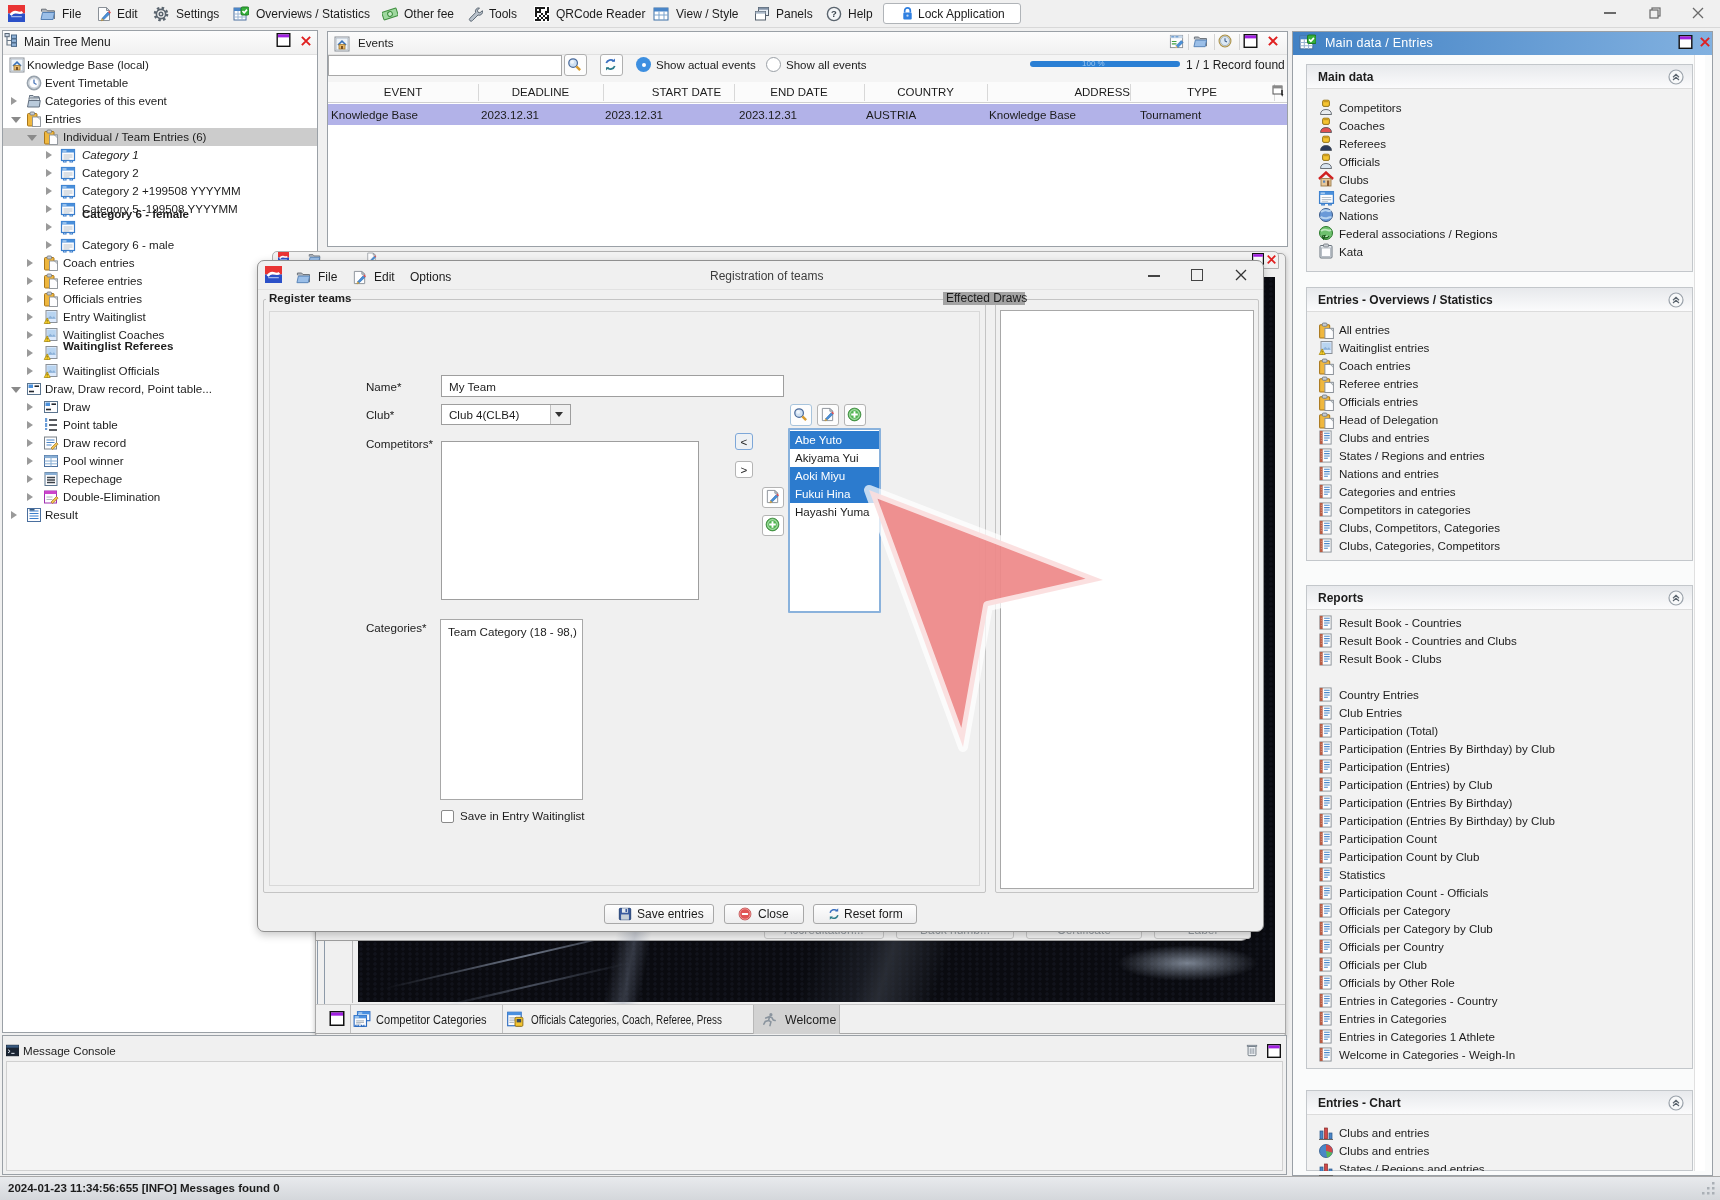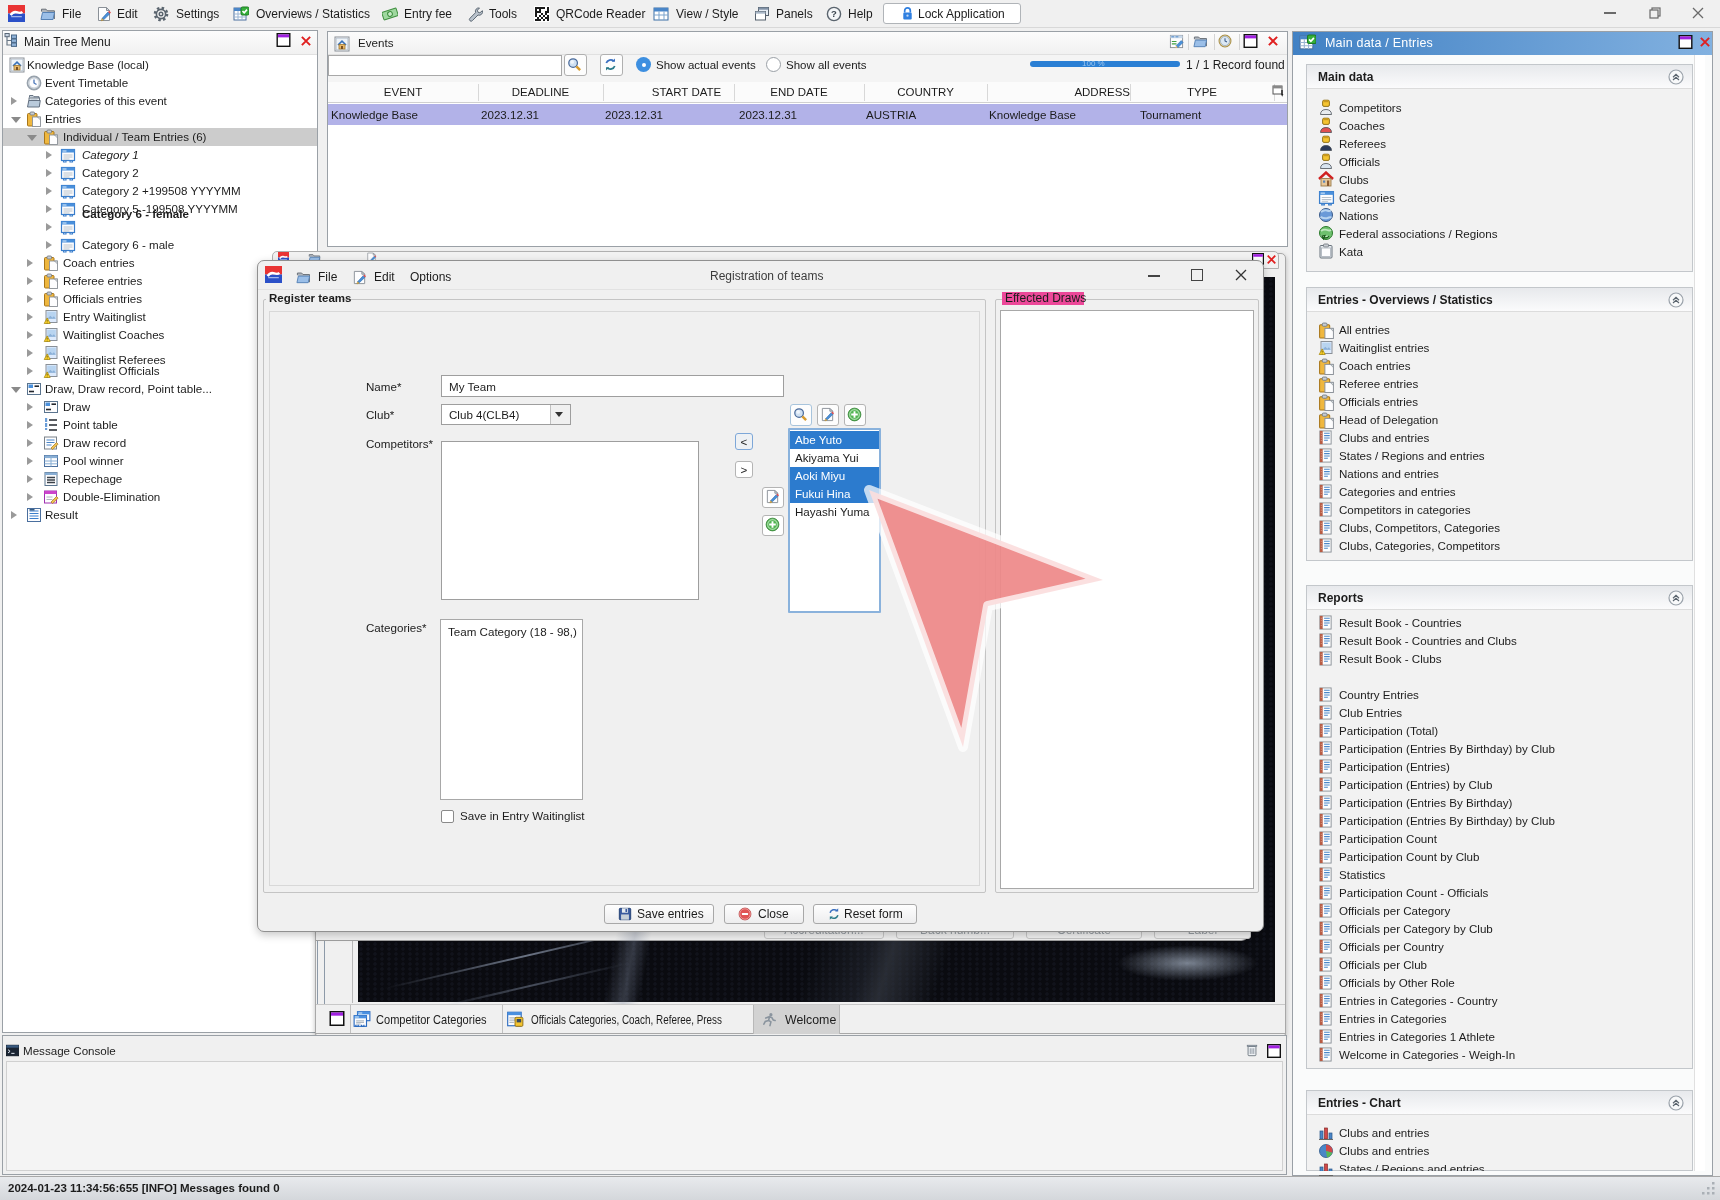--- a/index.html
+++ b/index.html
@@ -40,21 +40,21 @@
       <rect x="8" y="1" width="8" height="8" rx="1.5" fill="#35b03a" stroke="#1d7a22"></rect>
       <path d="M9.5 5 l1.7 1.8 L14 3.6" stroke="#fff" stroke-width="1.6" fill="none"></path>
     </svg>
 <div class="a t" style="left:256px;top:6px;height:16px;line-height:16px;font-size:12px">Overviews / Statistics</div>
 <svg class="a" style="left:382px;top:6px" width="16" height="16" viewBox="0 0 16 16">
       <g transform="rotate(-18 8 8)">
         <rect x="0.5" y="4" width="15" height="8" rx="1" fill="#9fd89f" stroke="#3f8f3f"></rect>
         <circle cx="8" cy="8" r="2.4" fill="#c8eac8" stroke="#3f8f3f"></circle>
       </g>
     </svg>
-<div class="a t" style="left:404px;top:6px;height:16px;line-height:16px;font-size:12px">Entry fee</div>
+<div class="a t" style="left:404px;top:6px;height:16px;line-height:16px;font-size:12px">Other fee</div>
 <svg class="a" style="left:467px;top:6px" width="16" height="16" viewBox="0 0 16 16">
       <path d="M12.5 2 a3.4 3.4 0 0 0 -3.9 4.6 L3 12.2 a1.7 1.7 0 1 0 2.4 2.4 L11 9 a3.4 3.4 0 0 0 4.4-4.3 l-2.5 2.1 -2-.6 -.5-2z" fill="#b9c2cc" stroke="#5f6a75" stroke-width="1"></path>
     </svg>
 <div class="a t" style="left:489px;top:6px;height:16px;line-height:16px;font-size:12px">Tools</div>
 <svg class="a" style="left:534px;top:6px" width="16" height="16" viewBox="0 0 16 16">
       <rect width="16" height="16" fill="#fff"></rect>
       <rect x="1" y="1" width="2" height="2" fill="#1a1a1a"></rect>
       <rect x="3" y="1" width="2" height="2" fill="#1a1a1a"></rect>
       <rect x="5" y="1" width="2" height="2" fill="#1a1a1a"></rect>
       <rect x="1" y="3" width="2" height="2" fill="#1a1a1a"></rect>
@@ -272,21 +272,21 @@
     </svg>
 <div class="a t" style="left:63px;top:327.0px;height:16px;line-height:16px;">Waitinglist Coaches</div>
 <div class="a" style="left:27px;top:348.5px;width:0;height:0;border-left:6px solid #9a9a9a;border-top:4.5px solid transparent;border-bottom:4.5px solid transparent"></div>
 <svg class="a" style="left:43px;top:345px" width="16" height="16" viewBox="0 0 16 16">
       <rect x="3" y="1.5" width="11" height="12" fill="#ddeafc" stroke="#8a9097"></rect>
       <rect x="4.2" y="2.8" width="8.6" height="7" fill="#b8d4f0"></rect>
       <path d="M4.5 9.8 l2.8-3 2 2 1.6-1.6 1.8 2.6z" fill="#8ab0d8"></path>
       <path d="M1.2 14.5 l3-5.6 3 5.6z" fill="#ffd42a" stroke="#a88a10" stroke-width=".8"></path>
       <path d="M4.2 10.8 v1.8 M4.2 13.6 v.7" stroke="#6a5a10" stroke-width=".9"></path>
     </svg>
-<div class="a t" style="left:63px;top:352px;height:16px;line-height:16px;">Waitinglist Referees</div>
+<div class="a t" style="left:63px;top:338px;height:16px;line-height:16px;font-weight:bold;">Waitinglist Referees</div>
 <div class="a" style="left:27px;top:366.5px;width:0;height:0;border-left:6px solid #9a9a9a;border-top:4.5px solid transparent;border-bottom:4.5px solid transparent"></div>
 <svg class="a" style="left:43px;top:363px" width="16" height="16" viewBox="0 0 16 16">
       <rect x="3" y="1.5" width="11" height="12" fill="#ddeafc" stroke="#8a9097"></rect>
       <rect x="4.2" y="2.8" width="8.6" height="7" fill="#b8d4f0"></rect>
       <path d="M4.5 9.8 l2.8-3 2 2 1.6-1.6 1.8 2.6z" fill="#8ab0d8"></path>
       <path d="M1.2 14.5 l3-5.6 3 5.6z" fill="#ffd42a" stroke="#a88a10" stroke-width=".8"></path>
       <path d="M4.2 10.8 v1.8 M4.2 13.6 v.7" stroke="#6a5a10" stroke-width=".9"></path>
     </svg>
 <div class="a t" style="left:63px;top:363.0px;height:16px;line-height:16px;">Waitinglist Officials</div>
 <div class="a" style="left:11px;top:387.0px;width:0;height:0;border-top:6.5px solid #8a8a8a;border-left:5px solid transparent;border-right:5px solid transparent"></div>
@@ -947,21 +947,21 @@
 <svg class="a" style="left:1235px;top:269px" width="12" height="12" viewBox="0 0 12 12">
       <path d="M1 1 L11 11 M11 1 L1 11" stroke="#333" stroke-width="1.3"></path>
     </svg>
 <div class="a" style="left:258px;top:289px;width:1005px;height:1px;background:#e2e2e2"></div>
 <div class="a" style="left:263px;top:299px;width:723px;height:594px;border:1px solid #c4c4c4;border-radius:2px"></div>
 <div class="a" style="left:266px;top:292px;width:76px;height:13px;background:#f0f0f0">
       <div class="t b" style="font-size:11.5px;line-height:13px;padding-left:3px">Register teams</div>
     </div>
 <div class="a" style="left:269px;top:311px;width:711px;height:575px;border:1px solid #d8d8d8"></div>
 <div class="a" style="left:995px;top:299px;width:264px;height:594px;border:1px solid #c4c4c4;border-radius:2px"></div>
-<div class="a" style="left:1002px;top:292px;width:82px;height:13px;background:#ec4899">
+<div class="a" style="left:943px;top:292px;width:82px;height:13px;background:#a3a3a3">
       <div class="t" style="font-size:12px;line-height:13px;padding-left:3px">Effected Draws</div>
     </div>
 <div class="a" style="left:1000px;top:310px;width:254px;height:579px;background:#fff;border:1px solid #a8a8a8"></div>
 <div class="a t" style="left:366px;top:378.5px;height:16px;line-height:16px;">Name*</div>
 <div class="a" style="left:441px;top:375px;width:343px;height:22px;background:#fff;border:1px solid #9e9e9e"></div>
 <div class="a t" style="left:449px;top:378.5px;height:16px;line-height:16px;">My Team</div>
 <div class="a t" style="left:366px;top:407px;height:16px;line-height:16px;">Club*</div>
 <div class="a" style="left:441px;top:404px;width:130px;height:21px;background:#fff;border:1px solid #9e9e9e"></div>
 <div class="a t" style="left:449px;top:406.5px;height:16px;line-height:16px;">Club 4(CLB4)</div>
 <div class="a" style="left:550px;top:405px;width:20px;height:19px;background:#f0f0f0;border-left:1px solid #c0c0c0"></div>

